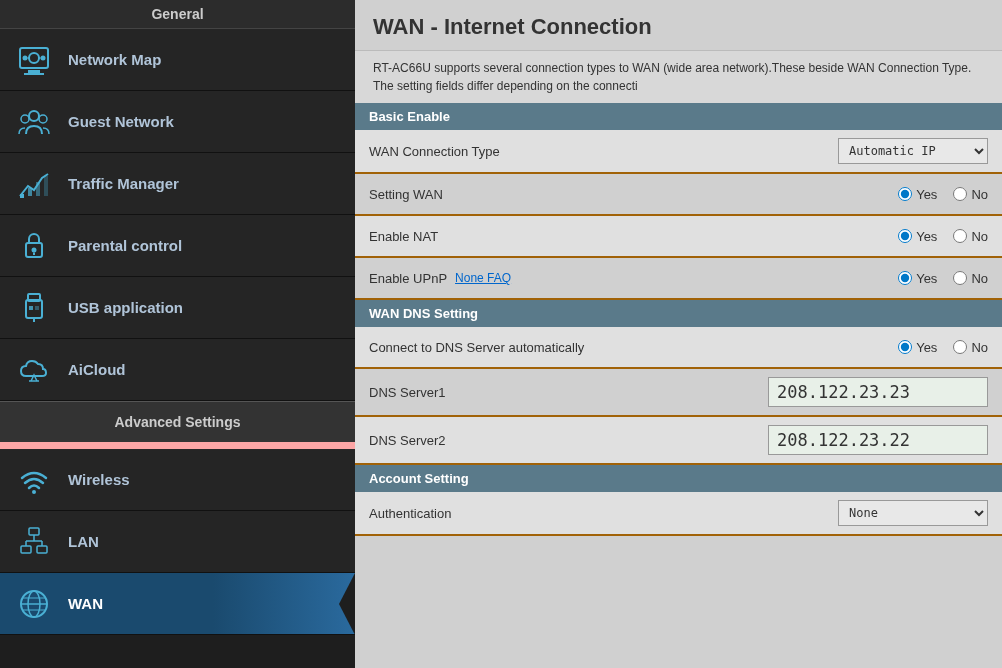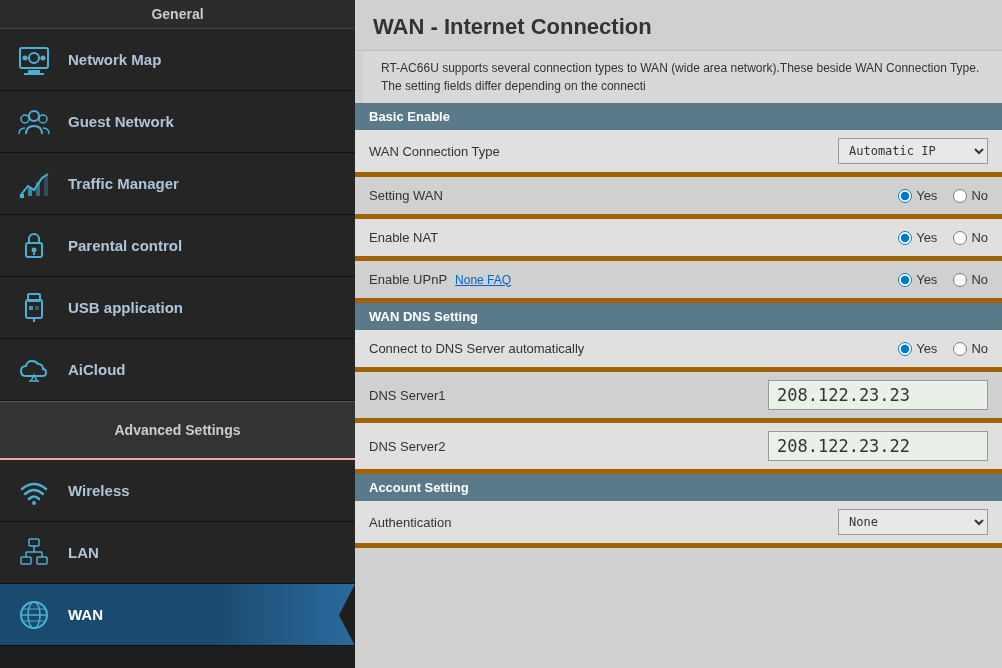--- a/index.html
+++ b/index.html
@@ -84,25 +84,25 @@
 
     .sidebar-icon svg {
       width: 32px;
       height: 32px;
     }
 
     .advanced-header {
       background: #333;
       color: #ccc;
       text-align: center;
-      padding: 20px 0;
+      padding: 12px 0;
       font-size: 14px;
       font-weight: bold;
       border-top: 1px solid #555;
-      border-bottom: 2px solid #fca5a5;
+      border-bottom: 7px solid #fca5a5;
     }
 
     
     .content {
       flex: 1;
       background: #d0d0d0;
       display: flex;
       flex-direction: column;
       overflow-y: auto;
     }
@@ -114,38 +114,37 @@
       padding: 14px 18px 10px 18px;
       border-bottom: 1px solid #bbb;
     }
 
     .page-description {
       padding: 8px 18px;
       color: #333;
       font-size: 12px;
       line-height: 1.5;
       background: #d8d8d8;
-      margin-left: 8px;
     }
 
     .section {
       margin: 0;
     }
 
     .section-header {
       background: #5a7a8a;
       color: #fff;
       padding: 6px 14px;
       font-size: 13px;
       font-weight: bold;
     }
 
     .form-row {
       display: flex;
-      border-bottom: 5px solid #a16207;
+      border-bottom: 2px solid #a16207;
       align-items: center;
       min-height: 42px;
     }
 
     .form-row:nth-child(even) {
       background: #e0e0e0;
     }
 
     .form-label {
       width: 340px;

